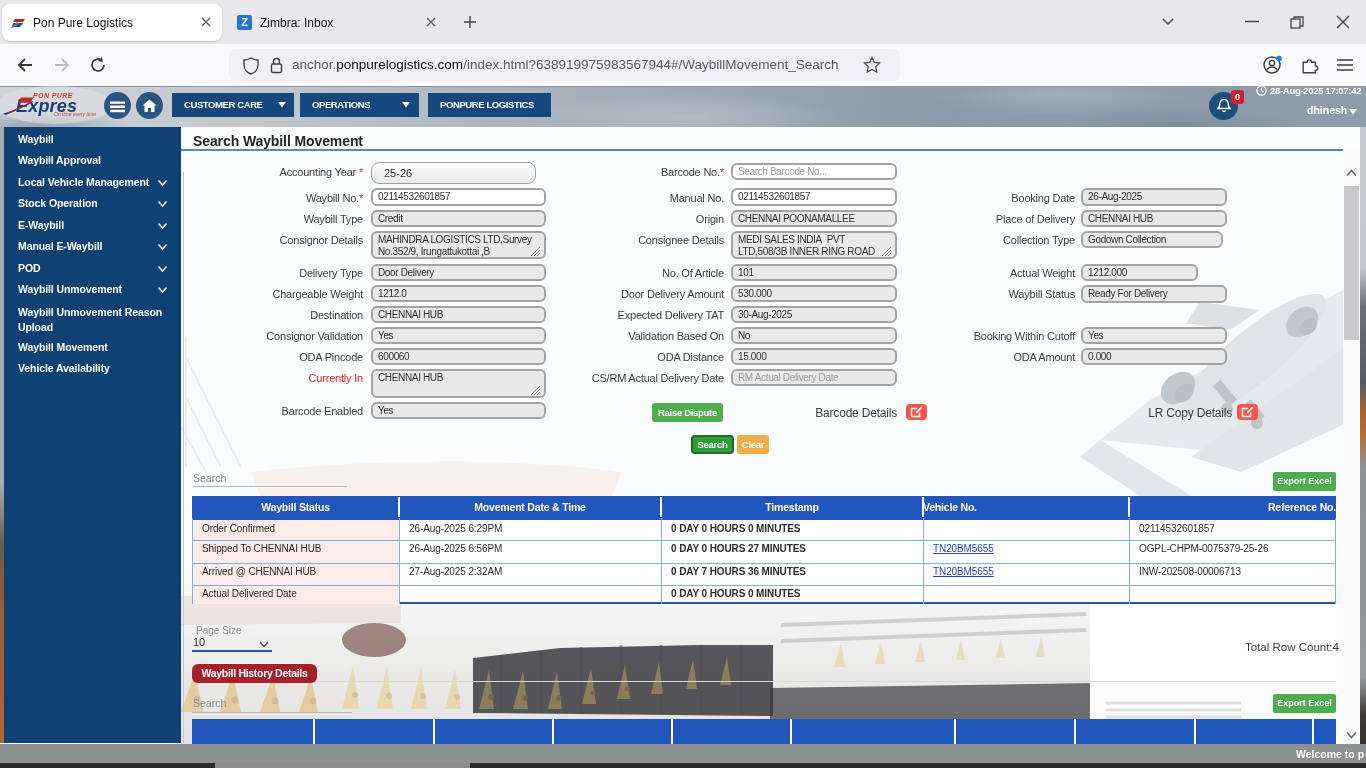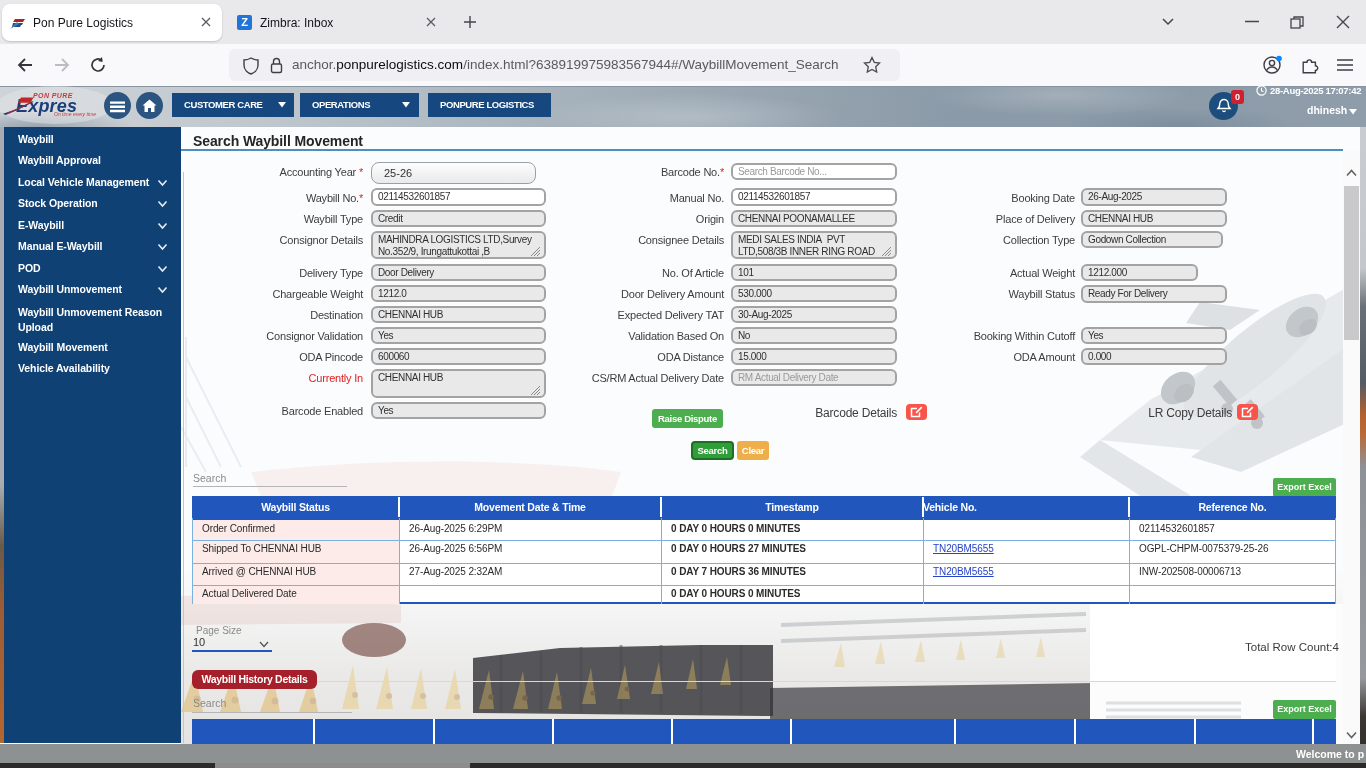--- a/index.html
+++ b/index.html
@@ -23,21 +23,21 @@
 #sidebar { position:absolute; left:4px; top:127px; width:177px; height:616px; background:#0f4174; }
 .sbi { position:absolute; left:18px; color:#fff; font-size:10.5px; font-weight:bold; letter-spacing:-0.1px; white-space:nowrap; }
 .menubtn { position:absolute; top:93px; height:24px; background:#16477e; color:#fff; font-weight:bold; font-size:9.5px; letter-spacing:-0.4px; line-height:24px; padding-left:12px; white-space:nowrap; }
 
 .flabel { position:absolute; font-size:11px; color:#3d3d3d; text-align:right; white-space:nowrap; letter-spacing:-0.2px; }
 .req { color:#e02020; font-size:11px; }
 .finput { position:absolute; border:2px solid #a3a3a3; background:#e9e9e9; font-size:10px; letter-spacing:-0.35px; color:#303030; padding-left:5px; white-space:nowrap; overflow:hidden; border-radius:6px; }
 .ftext { white-space:normal; letter-spacing:-0.35px; }
 .fwhite { background:#fff; }
 .ph { color:#9a9a9a; }
-.btn { position:absolute; color:#fff; font-weight:bold; text-align:center; border-radius:3px;margin-top:6px; }
+.btn { position:absolute; color:#fff; font-weight:bold; text-align:center; border-radius:3px; }
 .thead { position:absolute; background:#2156bd; color:#fff; font-weight:bold; font-size:11px; }
 .cell { position:absolute; font-size:10px; letter-spacing:-0.1px; color:#2b2b2b; white-space:nowrap; }
 </style>
 </head>
 <body>
 
 <div id="tabbar"></div>
 <div id="tab1"></div>
 <svg class="abs" style="left:9px;top:16px" width="18" height="14" viewBox="0 0 18 14">
   <polygon points="6,3 16,3 14,6 4,6" fill="#b32025"></polygon>
@@ -365,21 +365,21 @@
 
 <div class="abs" style="left:193px;top:472px;font-size:10.5px;color:#8a8a8a">Search</div>
 <div class="abs" style="left:193px;top:486px;width:154px;height:1px;background:#b5b5b5"></div>
 <div class="btn" style="left:1273px;top:472px;width:63px;height:19px;background:#4cae4f;font-size:9px;line-height:19px;border-radius:2px">Export Excel</div>
 
 <div class="thead" style="left:192px;top:496px;width:1144px;height:22px"></div>
 <div class="cell" style="left:192px;top:501px;width:207px;text-align:center;color:#fff;font-weight:bold;font-size:10.5px;letter-spacing:-0.2px">Waybill Status</div>
 <div class="cell" style="left:399px;top:501px;width:262px;text-align:center;color:#fff;font-weight:bold;font-size:10.5px;letter-spacing:-0.2px">Movement Date &amp; Time</div>
 <div class="cell" style="left:661px;top:501px;width:262px;text-align:center;color:#fff;font-weight:bold;font-size:10.5px;letter-spacing:-0.2px">Timestamp</div>
 <div class="cell" style="left:923px;top:501px;width:206px;text-align:left;color:#fff;font-weight:bold;font-size:10.5px;letter-spacing:-0.2px">Vehicle No.</div>
-<div class="cell" style="left:1129px;top:501px;width:207px;text-align:center;color:#fff;font-weight:bold;font-size:10.5px;letter-spacing:-0.2px">Reference No.</div>
+<div class="cell" style="left:1129px;top:501px;width:207px;text-align:right;color:#fff;font-weight:bold;font-size:10.5px;letter-spacing:-0.2px">Reference No.</div>
 <div class="abs" style="left:398px;top:497px;width:2px;height:20px;background:#fff"></div>
 <div class="abs" style="left:660px;top:497px;width:2px;height:20px;background:#fff"></div>
 <div class="abs" style="left:922px;top:497px;width:2px;height:20px;background:#fff"></div>
 <div class="abs" style="left:1128px;top:497px;width:2px;height:20px;background:#fff"></div>
 
 <div class="abs" style="left:192px;top:518px;width:1144px;height:86px;background:#fff;border-bottom:2px solid #2156bd"></div>
 <div class="abs" style="left:192px;top:518px;width:207px;height:86px;background:#fcebe8"></div>
 <div class="abs" style="left:192px;top:518px;width:1144px;height:2px;background:#2156bd"></div>
 <div class="abs" style="left:192px;top:540px;width:1144px;height:1px;background:#79b2e0"></div>
 <div class="abs" style="left:192px;top:563px;width:1144px;height:1px;background:#79b2e0"></div>

